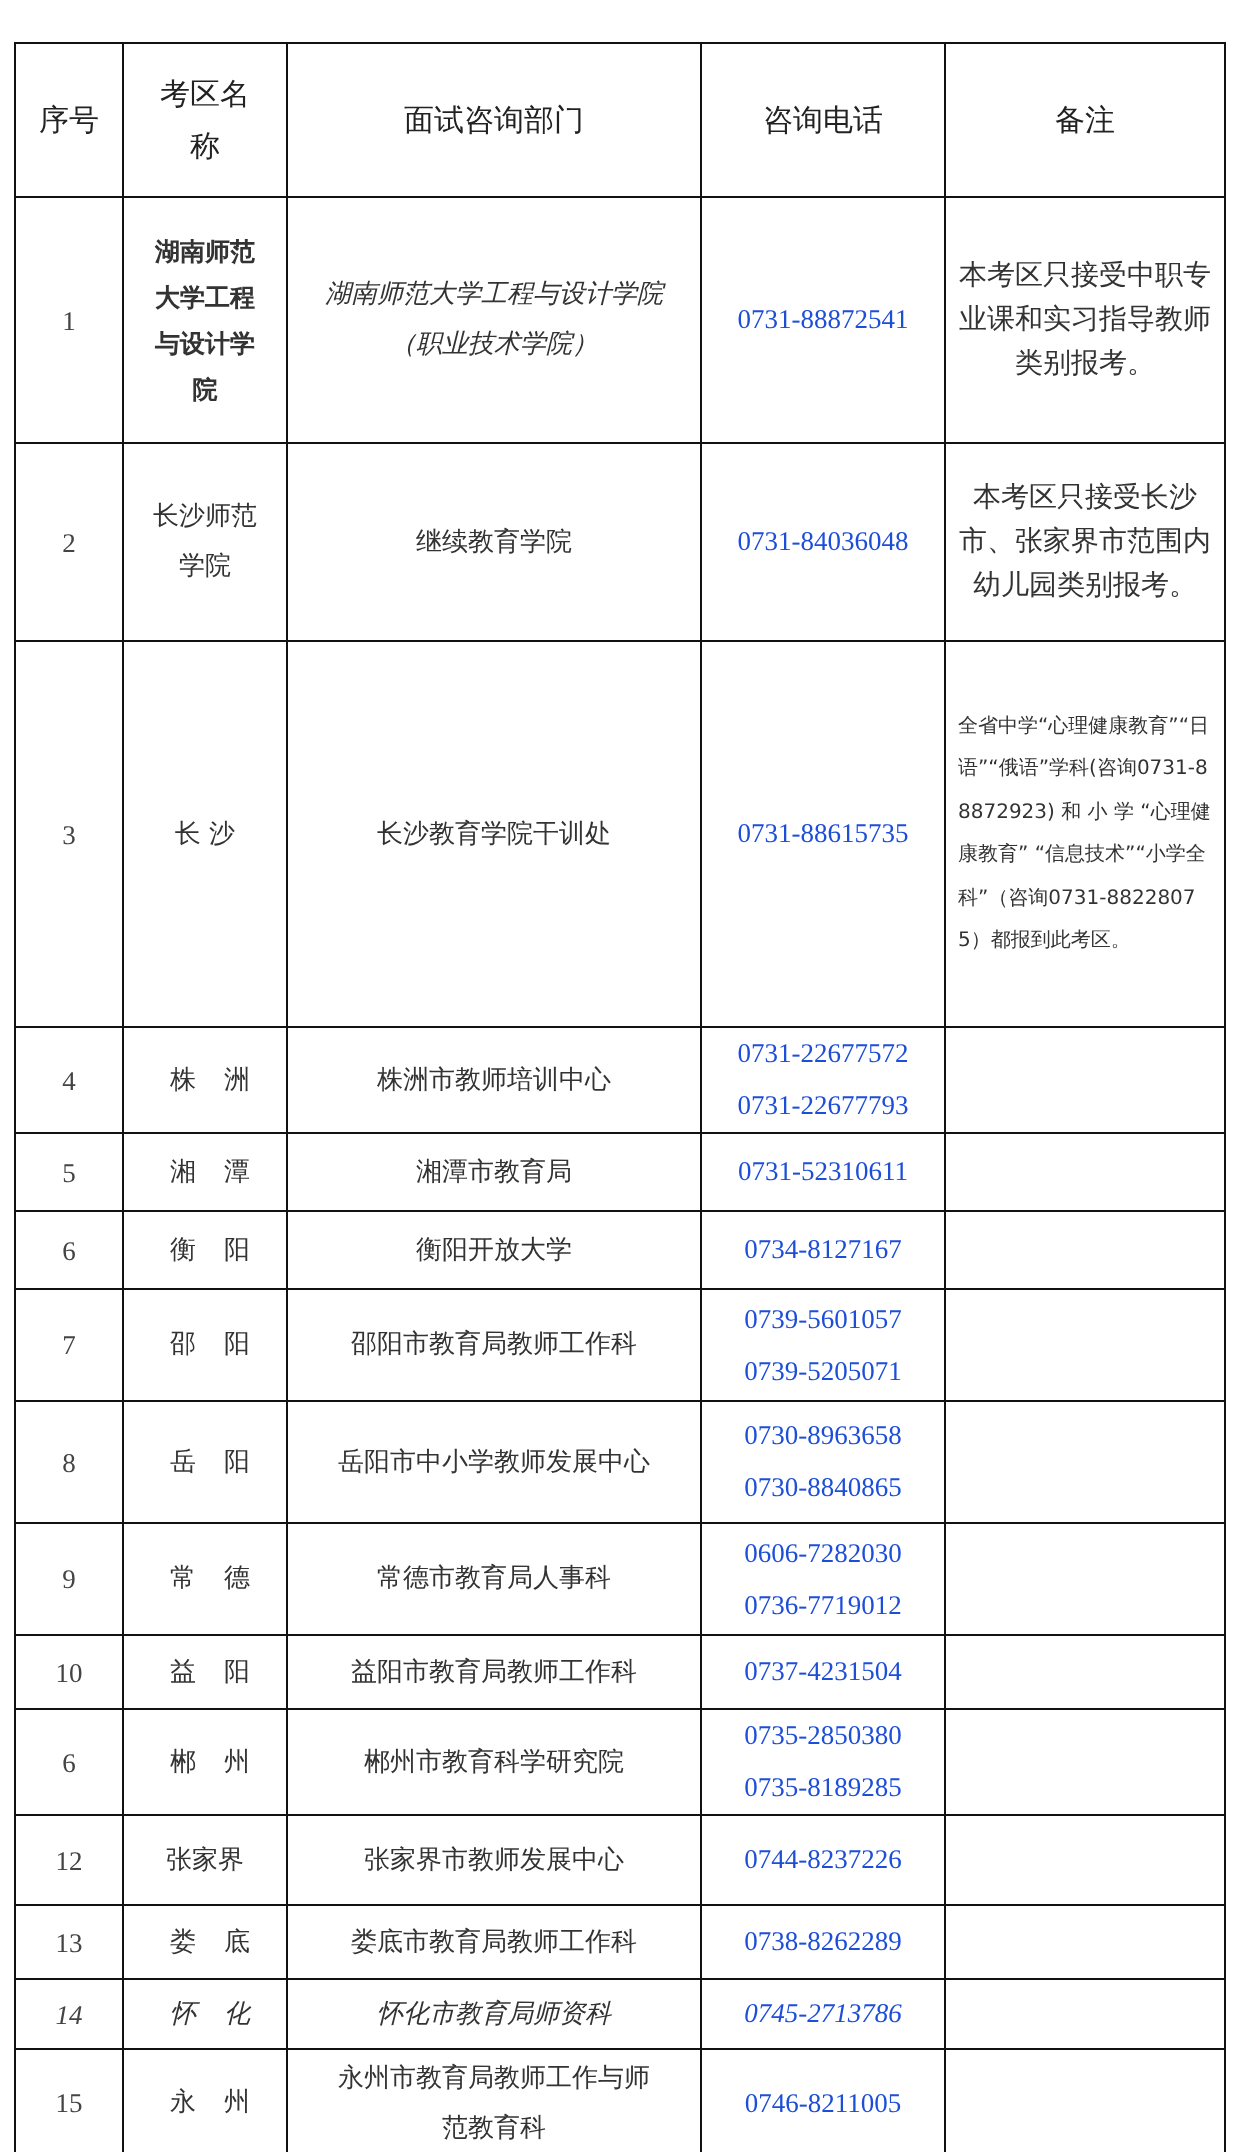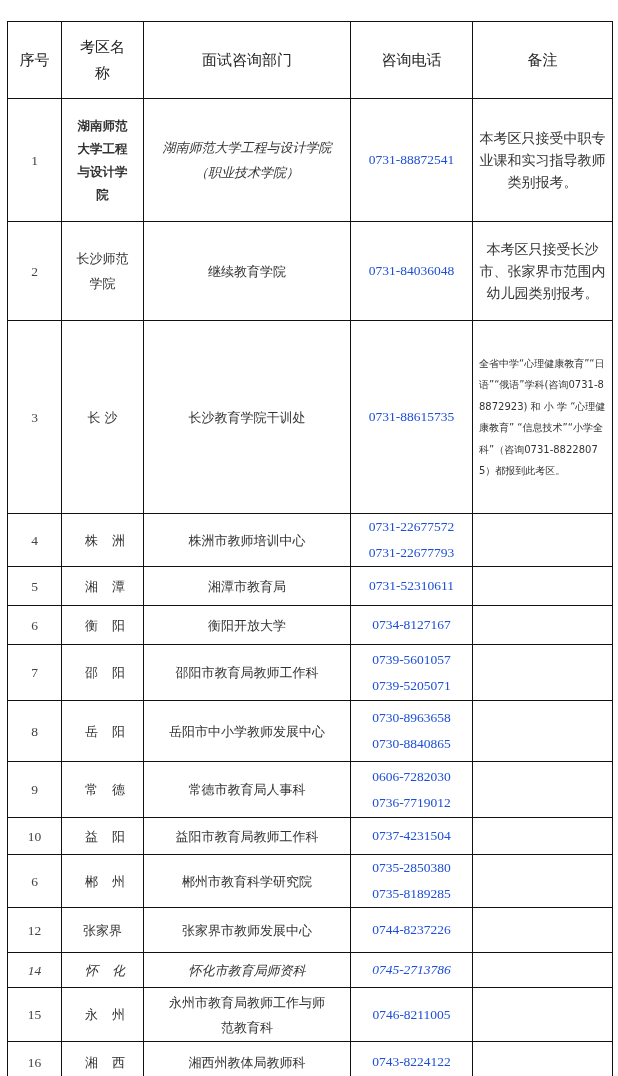--- a/index.html
+++ b/index.html
@@ -146,20 +146,29 @@
   </tr>
       <tr style="height: 45px;">
     <td class="num">12</td>
     <td class="area">张家界</td>
     <td>张家界市教师发展中心</td>
     <td class="phone">
           <div>0744-8237226</div>
         </td>
     <td class="note"></td>
   </tr>
+      <tr style="height: 37px;">
+    <td class="num">13</td>
+    <td class="area area-spaced">娄底</td>
+    <td>娄底市教育局教师工作科</td>
+    <td class="phone">
+          <div>0738-8262289</div>
+        </td>
+    <td class="note"></td>
+  </tr>
       <tr style="height: 35px; font-style: italic;">
     <td class="num">14</td>
     <td class="area area-spaced">怀化</td>
     <td>怀化市教育局师资科</td>
     <td class="phone">
           <div>0745-2713786</div>
         </td>
     <td class="note"></td>
   </tr>
       <tr style="height: 54px;">

